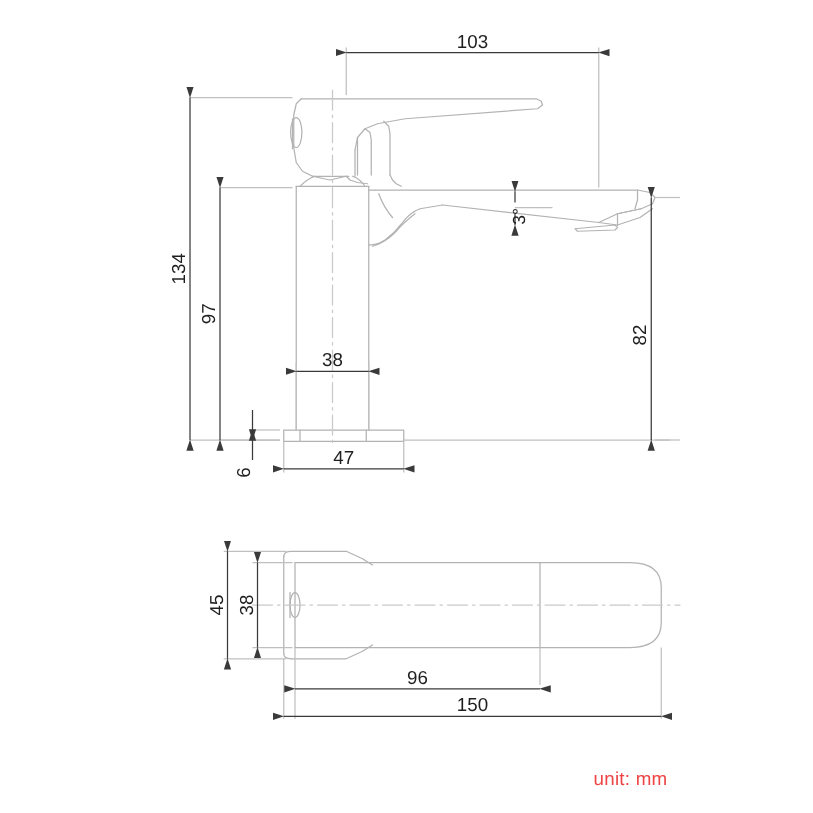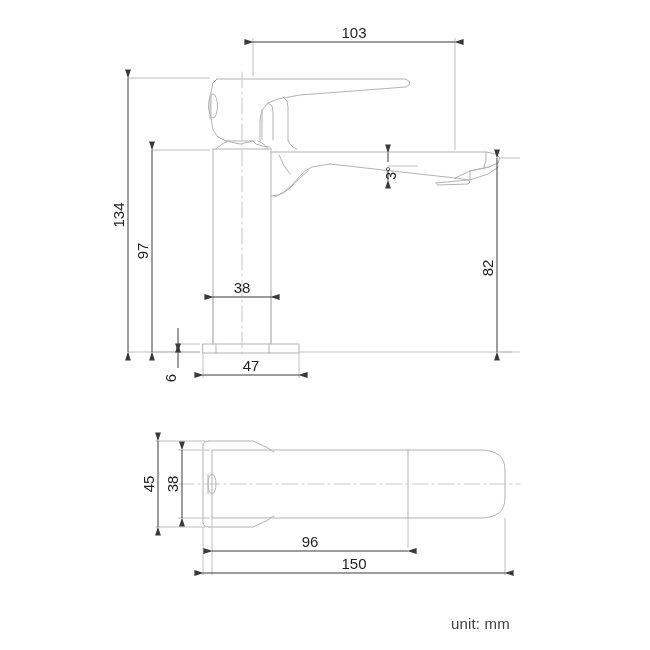--- a/index.html
+++ b/index.html
@@ -12,32 +12,33 @@
     width: 650px;
     height: 650px;
     font-family: "Liberation Sans", sans-serif;
     overflow: hidden;
     position: relative;
   }
   #drawing-root {
     position: relative;
     width: 524px;
     height: 650px;
+    margin-left: 24px;
   }
   svg#tech-drawing {
     display: block;
     width: 650px;
     height: 650px;
   }
   .unit-note {
     position: absolute;
     right: 14px;
     bottom: 18px;
     font-size: 15px;
-    color: #404040;
+    color: #ef4444;
     letter-spacing: 0.2px;
     font-family: "Liberation Sans", sans-serif;
   }
 </style>
 </head>
 <body>
 
 <div id="drawing-root">
 
   <svg id="tech-drawing" viewBox="0 0 650 650" xmlns="http://www.w3.org/2000/svg">

